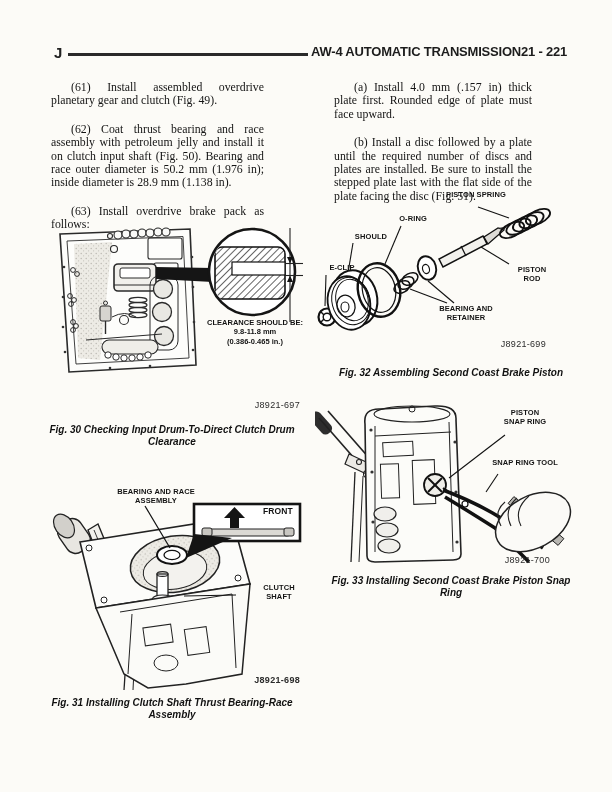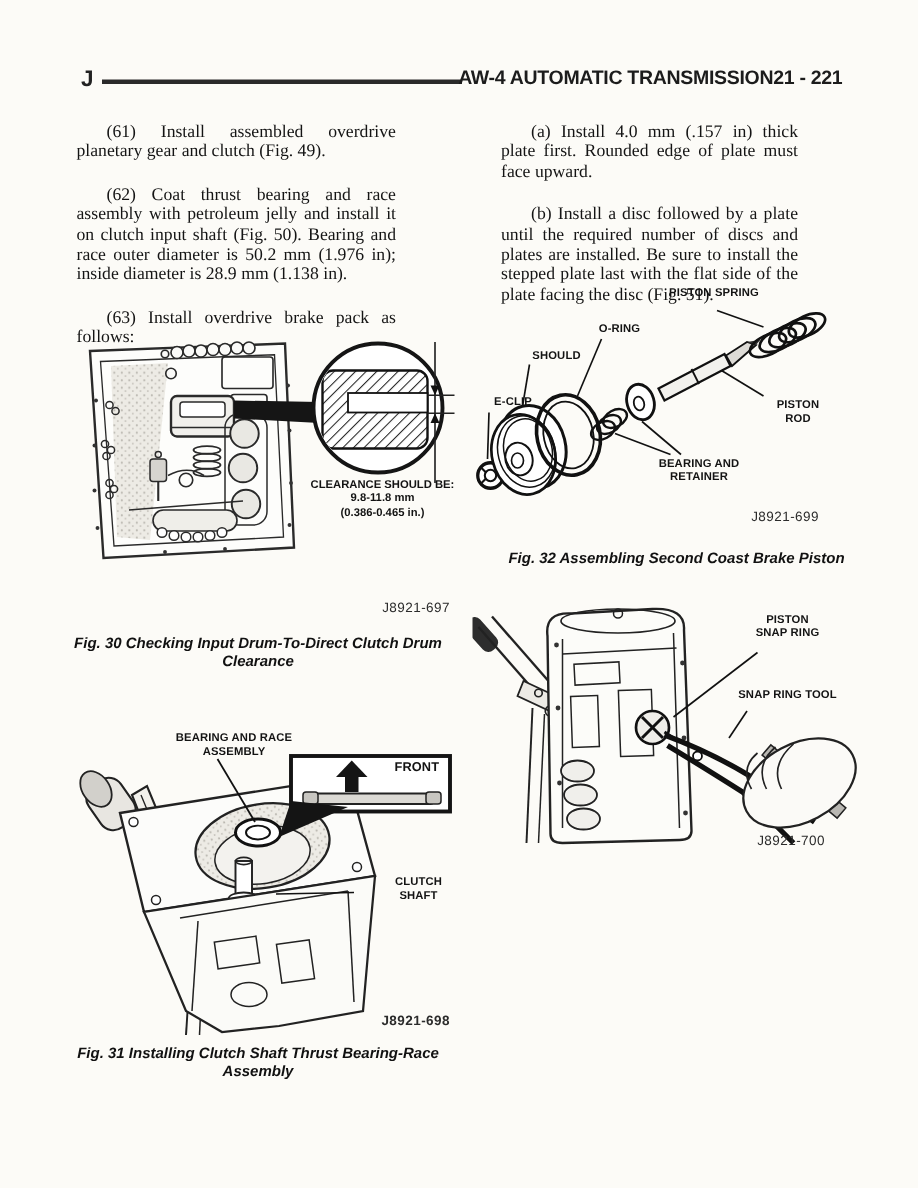--- a/index.html
+++ b/index.html
@@ -2,21 +2,21 @@
 <html><head>
 <meta charset="utf-8">
 <style>
   html,body{margin:0;padding:0;background:#9a9a9a;}
   .page{position:relative;width:612px;height:792px;background:#fcfbf7;overflow:hidden;
         font-family:"Liberation Sans",sans-serif;color:#161616;}
   .abs{position:absolute;}
   
   .sec-letter{font-size:15px;font-weight:bold;color:#222;}
   .hdr-rule{height:2.6px;background:#2a2a2a;}
-  .hdr-right{display:flex;justify-content:center;font-size:13px;font-weight:bold;
+  .hdr-right{display:flex;justify-content:space-between;font-size:13px;font-weight:bold;
              letter-spacing:-0.2px;color:#1c1c1c;white-space:nowrap;}
   
   .col{font-family:"Liberation Serif",serif;font-size:11.8px;line-height:13.4px;
        text-align:justify;color:#141414;}
   .col p{margin:15px;text-indent:20px;}
   
   .lbl{font-size:7.5px;font-weight:700;line-height:9px;text-align:center;
        letter-spacing:0.1px;color:#131313;padding-left:13px;}
   .callout{font-size:7.5px;font-weight:700;line-height:9.4px;text-align:center;color:#131313;}
   .ref{font-size:9px;text-align:right;color:#2b2b2b;letter-spacing:0.3px;}
@@ -266,20 +266,21 @@
       <path d="M214,94 q-16,14 -8,30" stroke-width="1.1"></path>
 
       <line x1="190" y1="33" x2="134" y2="76" stroke="#111" stroke-width="1.1"></line>
       <line x1="183" y1="72" x2="171" y2="90" stroke="#111" stroke-width="1.1"></line>
     </g>
   </svg>
 
   <div class="abs lbl" style="left:489px;top:408px;width:46px;">PISTON SNAP RING</div>
   <div class="abs lbl" style="left:478px;top:458px;width:68px;">SNAP RING TOOL</div>
   <div class="abs ref" style="left:474px;top:555px;width:76px;">J8921-700</div>
+  <div class="abs cap" style="left:320px;top:575px;width:262px;">Fig. 33 Installing Second Coast Brake Piston Snap Ring</div>
 
   <svg class="abs" style="left:36px;top:478px;" width="274" height="214" viewBox="0 0 274 214">
     <defs>
       <pattern id="stip31" width="5" height="5" patternUnits="userSpaceOnUse">
         <rect width="5" height="5" fill="#edebe5"></rect>
         <circle cx="1.2" cy="1.5" r="0.7" fill="#b9b6af"></circle>
           <circle cx="3.6" cy="3.8" r="0.6" fill="#c4c1ba"></circle>
       </pattern>
     </defs>
     <g stroke="#222" fill="none">

